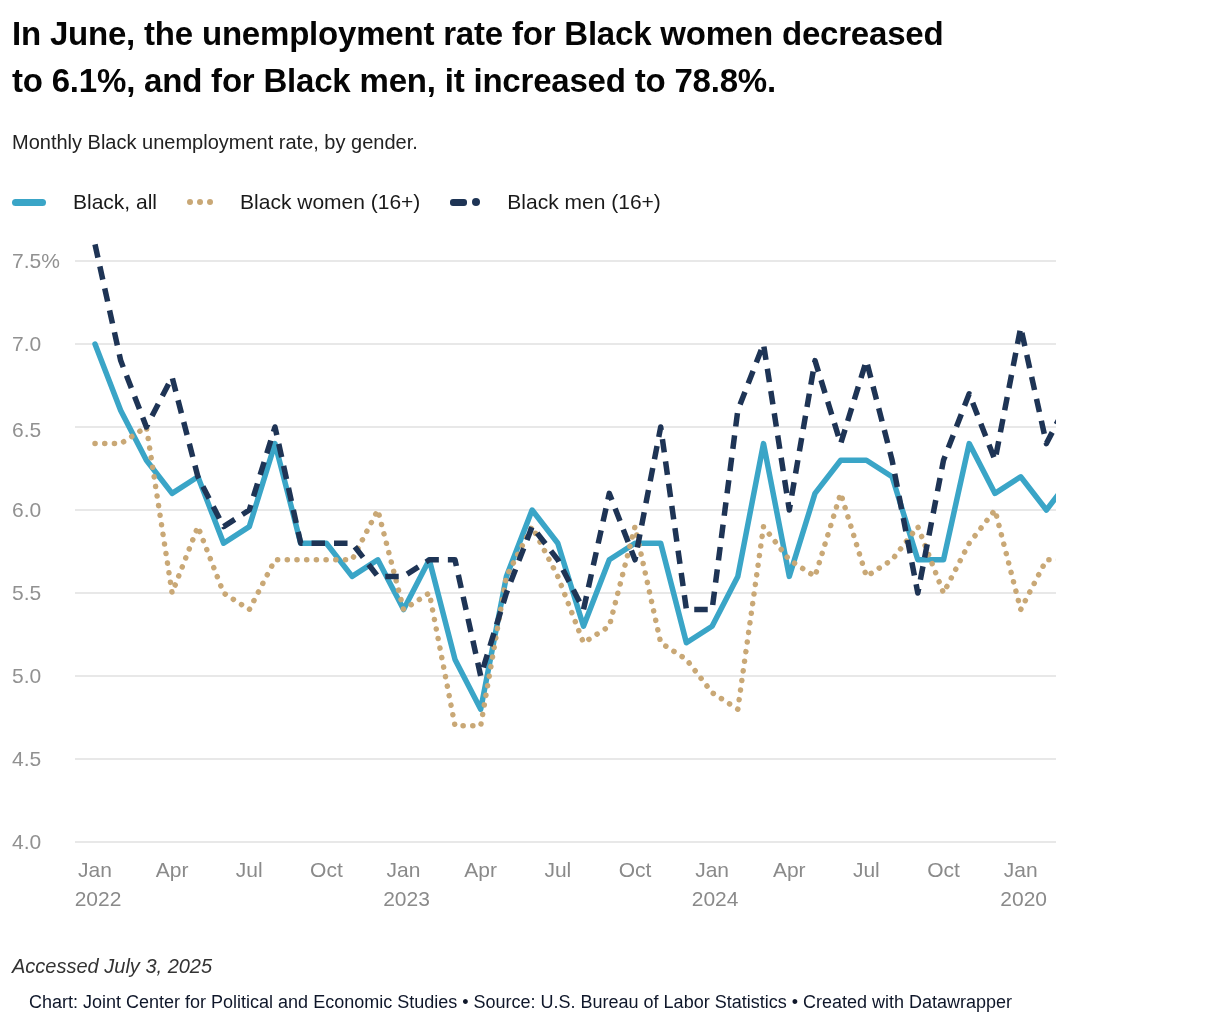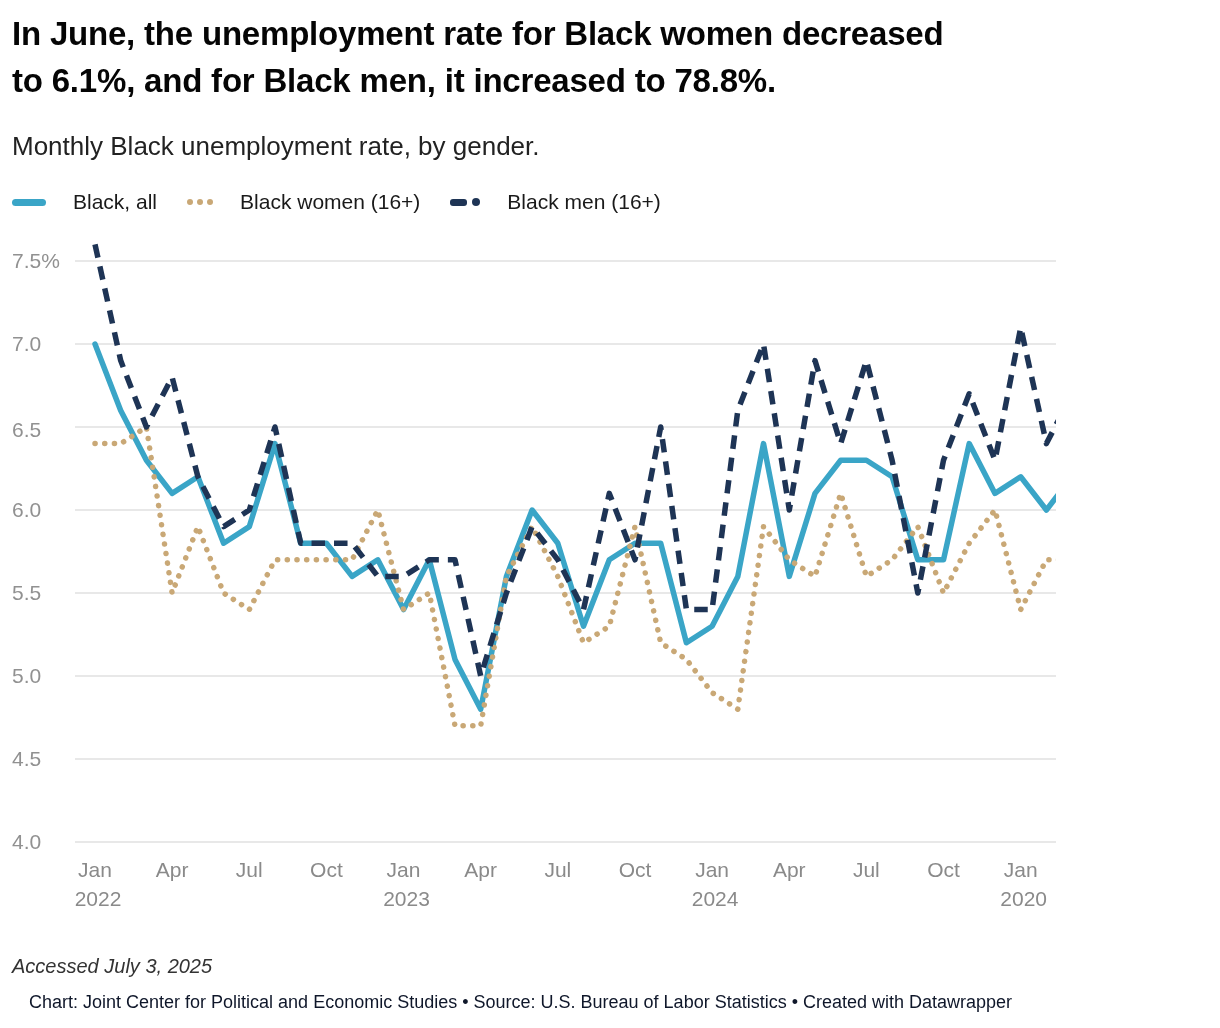--- a/index.html
+++ b/index.html
@@ -1,20 +1,20 @@
 <!DOCTYPE html>
 <html><head>
 <meta charset="utf-8">
 <style>
   html,body{margin:0;padding:0;background:#ffffff;}
   #page{position:relative;width:1056px;height:1028px;background:#fff;
         font-family:"Liberation Sans", sans-serif;overflow:hidden;}
   .title{position:absolute;left:12px;top:10px;width:1200px;
          font-size:33px;font-weight:700;color:#050505;line-height:47px;letter-spacing:-0.2px;}
-  .subtitle{position:absolute;left:12px;top:131px;font-size:26px;color:#222;}
+  .subtitle{position:absolute;left:12px;top:131px;font-size:20px;color:#222;}
   .legend{position:absolute;left:12px;top:190px;display:flex;align-items:center;gap:30px;
           font-size:21px;color:#1a1a1a;}
   .legend-item{display:flex;align-items:center;gap:27px;}
   .sw-line{width:34px;height:7px;border-radius:4px;}
   .sw-dots{display:flex;gap:4px;align-items:center;}
   .sw-dot{width:6px;height:6px;border-radius:50%;}
   .sw-dash{display:flex;gap:5px;align-items:center;}
   .sw-dash-seg{width:17px;height:7px;border-radius:3px;}
   .sw-dash-dot{width:8px;height:8px;border-radius:50%;}
   svg{position:absolute;left:0;top:0;}

